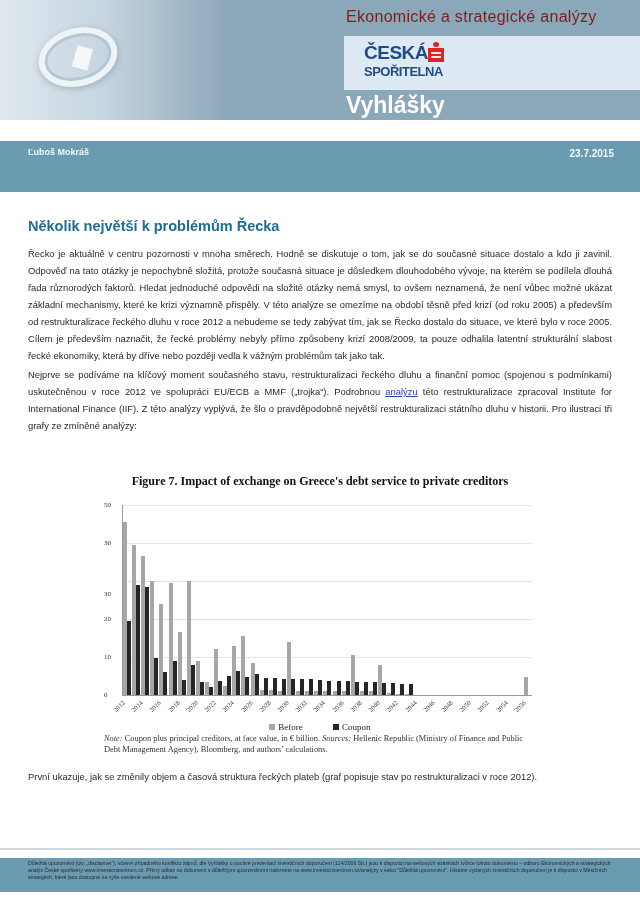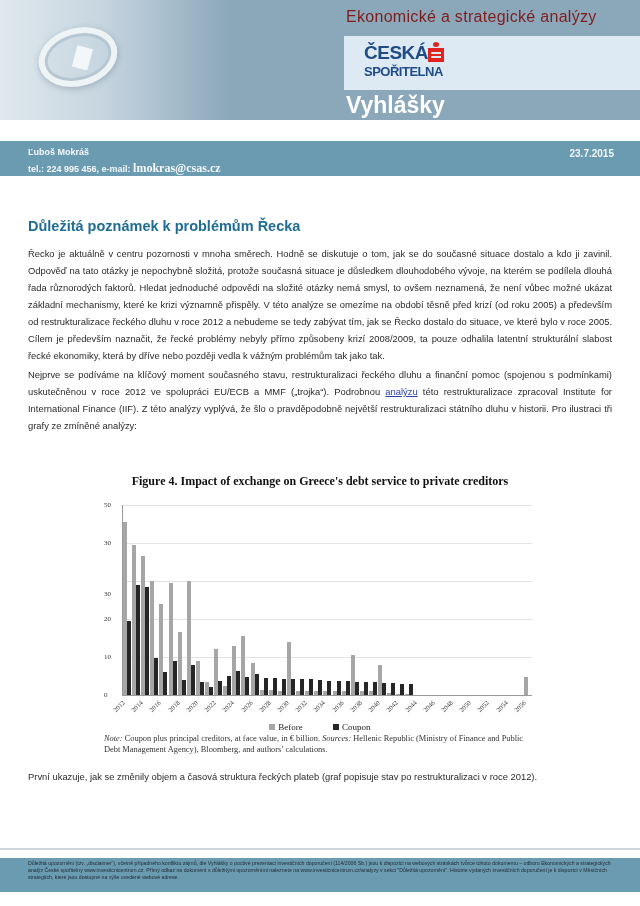--- a/index.html
+++ b/index.html
@@ -11,21 +11,21 @@
   .series-title { position: absolute; left: 346px; top: 8px; font-size: 16px; color: #7f1d1d; letter-spacing: 0.3px; }
   .logo-box { position: absolute; left: 344px; top: 36px; width: 296px; height: 54px; background: #dde9f3; padding-left: 35px; }
   .logo-line1 { position: absolute; left: 20px; top: 6px; font-size: 19px; font-weight: bold; color: #1f4c86; letter-spacing: -0.5px; }
   .logo-line2 { position: absolute; left: 20px; top: 28px; font-size: 13px; font-weight: bold; color: #1f4c86; letter-spacing: -0.5px; }
   .logo-s { position: absolute; left: 84px; top: 6px; width: 16px; height: 20px; }
   .logo-s .dot { position: absolute; left: 5px; top: 0; width: 6px; height: 5px; background: #e0231f; border-radius: 50%; }
   .logo-s .body { position: absolute; left: 0; top: 6px; width: 16px; height: 14px; background: #e0231f; }
   .logo-s .body::before { content: ""; position: absolute; left: 3px; top: 4px; width: 10px; height: 2px; background: #dde9f3; }
   .logo-s .body::after { content: ""; position: absolute; left: 3px; top: 8px; width: 10px; height: 2px; background: #dde9f3; }
   .special { position: absolute; left: 346px; top: 92px; font-size: 23px; font-weight: bold; color: #ffffff; }
-  .infobar { position: absolute; left: 0; top: 141px; width: 640px; height: 35px; background: #6b9bb0; color: #f5f8fa; }
+  .infobar { position: absolute; left: 0; top: 141px; width: 640px; height: 51px; background: #6b9bb0; color: #f5f8fa; }
   .author { position: absolute; left: 28px; top: 6px; font-size: 9px; font-weight: bold; }
   .contact { position: absolute; left: 28px; top: 20px; font-size: 9px; font-weight: bold; }
   .contact .email { font-family: "Liberation Serif", serif; font-size: 12px; }
   .date { position: absolute; right: 26px; top: 7px; font-size: 10px; font-weight: bold; }
   .content { position: absolute; left: 28px; top: 218px; width: 584px; }
   .title { font-size: 14.5px; font-weight: bold; color: #1f6c94; margin-bottom: 11px; }
   .para { font-size: 9.4px; line-height: 17px; text-align: justify; color: #2a2a2a; }
   .para + .para { margin-top: 2px; }
   .link { color: #2a3fae; text-decoration: underline; }
   .figure { position: absolute; left: 100px; top: 470px; width: 440px; height: 290px; }
@@ -65,34 +65,31 @@
         <div class="dot"></div>
         <div class="body"></div>
       </div>
     <div class="logo-line2">SPOŘITELNA</div>
   </div>
   <div class="special">Vyhlášky</div>
 </div>
 
 <div class="infobar">
   <div class="author">Ľuboš Mokráš</div>
-  <div class="contact">
-    <span>tel.: 224 995 456, e-mail: </span><span class="email">lmokras@csas.cz</span>
-  </div>
   <div class="date">23.7.2015</div>
 </div>
 
 <div class="content">
-  <div class="title">Důležitá poznámek k problémům Řecka</div>
+  <div class="title">Několik největší k problémům Řecka</div>
   <p class="para">Řecko je aktuálně v centru pozornosti v mnoha směrech. Hodně se diskutuje o tom, jak se do současné situace dostalo a kdo ji zavinil. Odpověď na tato otázky je nepochybně složitá, protože současná situace je důsledkem dlouhodobého vývoje, na kterém se podílela dlouhá řada různorodých faktorů. Hledat jednoduché odpovědi na složité otázky nemá smysl, to ovšem neznamená, že není vůbec možné ukázat základní mechanismy, které ke krizi významně přispěly. V této analýze se omezíme na období těsně před krizí (od roku 2005) a především od restrukturalizace řeckého dluhu v roce 2012 a nebudeme se tedy zabývat tím, jak se Řecko dostalo do situace, ve které bylo v roce 2005. Cílem je především naznačit, že řecké problémy nebyly přímo způsobeny krizí 2008/2009, ta pouze odhalila latentní strukturální slabost řecké ekonomiky, která by dříve nebo později vedla k vážným problémům tak jako tak.</p>
   <p class="para"><span>Nejprve se podíváme na klíčový moment současného stavu, restrukturalizaci řeckého dluhu a finanční pomoc (spojenou s podmínkami) uskutečněnou v roce 2012 ve spolupráci EU/ECB a MMF („trojka“). Podrobnou </span><span class="link">analýzu</span><span> této restrukturalizace zpracoval Institute for International Finance (IIF). Z této analýzy vyplývá, že šlo o pravděpodobně největší restrukturalizaci státního dluhu v historii. Pro ilustraci tři grafy ze zmíněné analýzy:</span></p>
 </div>
 
 <div class="figure">
-  <div class="fig-title">Figure 4. Impact of exchange on Greece's debt service to private creditors</div>
+  <div class="fig-title">Figure 7. Impact of exchange on Greece's debt service to private creditors</div>
   <div class="chart" id="chart">
       <div class="ytick" style="top: 189px;">0</div>
       <div class="axis-x" style="top: 193px;"></div>
       <div class="ytick" style="top: 151px;">10</div>
       <div class="gridline" style="top: 155px;"></div>
       <div class="ytick" style="top: 113px;">20</div>
       <div class="gridline" style="top: 117px;"></div>
       <div class="ytick" style="top: 88px;">30</div>
       <div class="gridline" style="top: 79px;"></div>
       <div class="ytick" style="top: 37px;">30</div>

